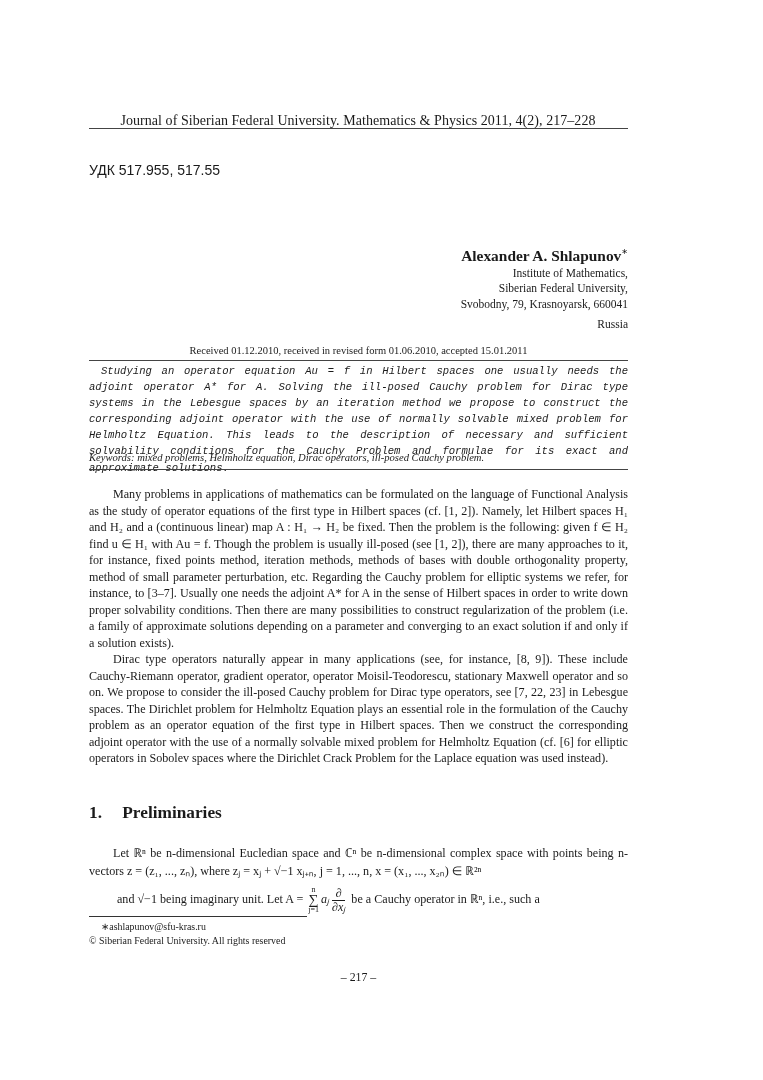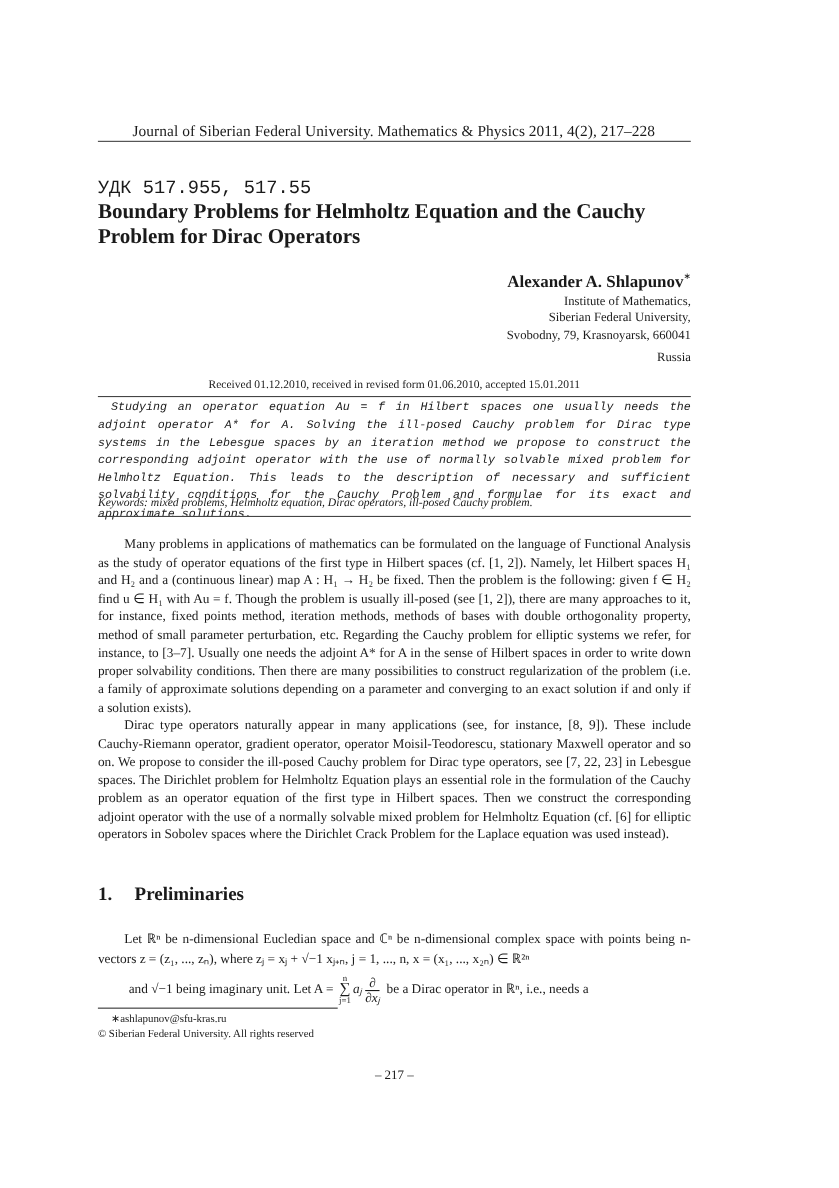--- a/index.html
+++ b/index.html
@@ -8,21 +8,21 @@
     font-family: "DejaVu Serif", "Liberation Serif", serif;
     color: #1a1a1a;
   }
   .page { position: absolute; left: 0; top: 0; width: 763px; height: 1080px; }
   .running-head {
     position: absolute; left: 89px; width: 538px; top: 113px;
     font-size: 14px; text-align: center; letter-spacing: 0.05px;
     font-family: "Liberation Serif", serif;
   }
   .rule-top { position: absolute; left: 89px; width: 539px; top: 128px; height: 0; border-top: 1.3px solid #444; }
-  .udk { position: absolute; left: 89px; top: 162px; font-size: 17px; font-family: Liberation Mono, monospace; }
+  .udk { position: absolute; left: 89px; top: 162px; font-size: 14px; font-family: Liberation Sans, sans-serif; }
   .title {
     position: absolute; left: 89px; width: 545px; top: 181px;
     font-size: 19.2px; font-weight: bold; line-height: 23px;
     font-family: "Liberation Serif", serif;
   }
   .author-block { position: absolute; right: 135px; top: 242px; text-align: right; font-family: Liberation Serif, serif; }
   .author-name { font-size: 15.4px; font-weight: bold; line-height: 20px; }
   .author-name sup { font-size: 8px; font-weight: normal; vertical-align: 7px; }
   .affil { font-size: 11.5px; line-height: 15.3px; }
   .affil.country { margin-top: 5px; }
@@ -68,21 +68,20 @@
   i.m { font-style: italic; }
 </style>
 </head>
 <body>
 
 <div class="page">
   <div class="running-head">Journal of Siberian Federal University. Mathematics &amp; Physics 2011, 4(2), 217–228</div>
   <div class="rule-top"></div>
 
   <div class="udk">УДК 517.955, 517.55</div>
-  <div class="title">Boundary Problems for Helmholtz Equation and the Cauchy Problem for Dirac Operators</div>
 
   <div class="author-block">
     <div class="author-name"><span>Alexander A. Shlapunov</span><sup>∗</sup></div>
     <div class="affil">Institute of Mathematics,</div>
     <div class="affil">Siberian Federal University,</div>
     <div class="affil">Svobodny, 79, Krasnoyarsk, 660041</div>
     <div class="affil country">Russia</div>
   </div>
 
   <div class="received">Received 01.12.2010, received in revised form 01.06.2010, accepted 15.01.2011</div>
@@ -97,21 +96,21 @@
   <div class="body-text p2">
     <p>Dirac type operators naturally appear in many applications (see, for instance, [8, 9]). These include Cauchy-Riemann operator, gradient operator, operator Moisil-Teodorescu, stationary Maxwell operator and so on. We propose to consider the ill-posed Cauchy problem for Dirac type operators, see [7, 22, 23] in Lebesgue spaces. The Dirichlet problem for Helmholtz Equation plays an essential role in the formulation of the Cauchy problem as an operator equation of the first type in Hilbert spaces. Then we construct the corresponding adjoint operator with the use of a normally solvable mixed problem for Helmholtz Equation (cf. [6] for elliptic operators in Sobolev spaces where the Dirichlet Crack Problem for the Laplace equation was used instead).</p>
   </div>
 
   <div class="section-heading">
     <span>1.</span> <span>Preliminaries</span>
   </div>
 
   <div class="body-text p3">
     <p>Let ℝⁿ be n-dimensional Eucledian space and ℂⁿ be n-dimensional complex space with points being n-vectors z = (z₁, ..., zₙ), where zⱼ = xⱼ + √−1 xⱼ₊ₙ, j = 1, ..., n, x = (x₁, ..., x₂ₙ) ∈ ℝ²ⁿ</p>
-    <p class="line3"><span>and √−1 being imaginary unit. Let A = </span><span class="sum"><span style="display:block">n</span><span class="big" style="display:block">∑</span><span style="display:block">j=1</span></span><i class="m">aⱼ</i><span class="frac"><span class="num">∂</span><span class="den">∂xⱼ</span></span><span> be a Dirac operator in ℝⁿ, i.e., needs a</span></p>
+    <p class="line3"><span>and √−1 being imaginary unit. Let A = </span><span class="sum"><span style="display:block">n</span><span class="big" style="display:block">∑</span><span style="display:block">j=1</span></span><i class="m">aⱼ</i><span class="frac"><span class="num">∂</span><span class="den">∂xⱼ</span></span><span> be a Cauchy operator in ℝⁿ, i.e., such a</span></p>
   </div>
 
   <div class="rule-foot"></div>
   <div class="footnote">
     <div class="fn1">∗ashlapunov@sfu-kras.ru</div>
     <div>© Siberian Federal University. All rights reserved</div>
   </div>
 
   <div class="page-number">– 217 –</div>
 </div>

